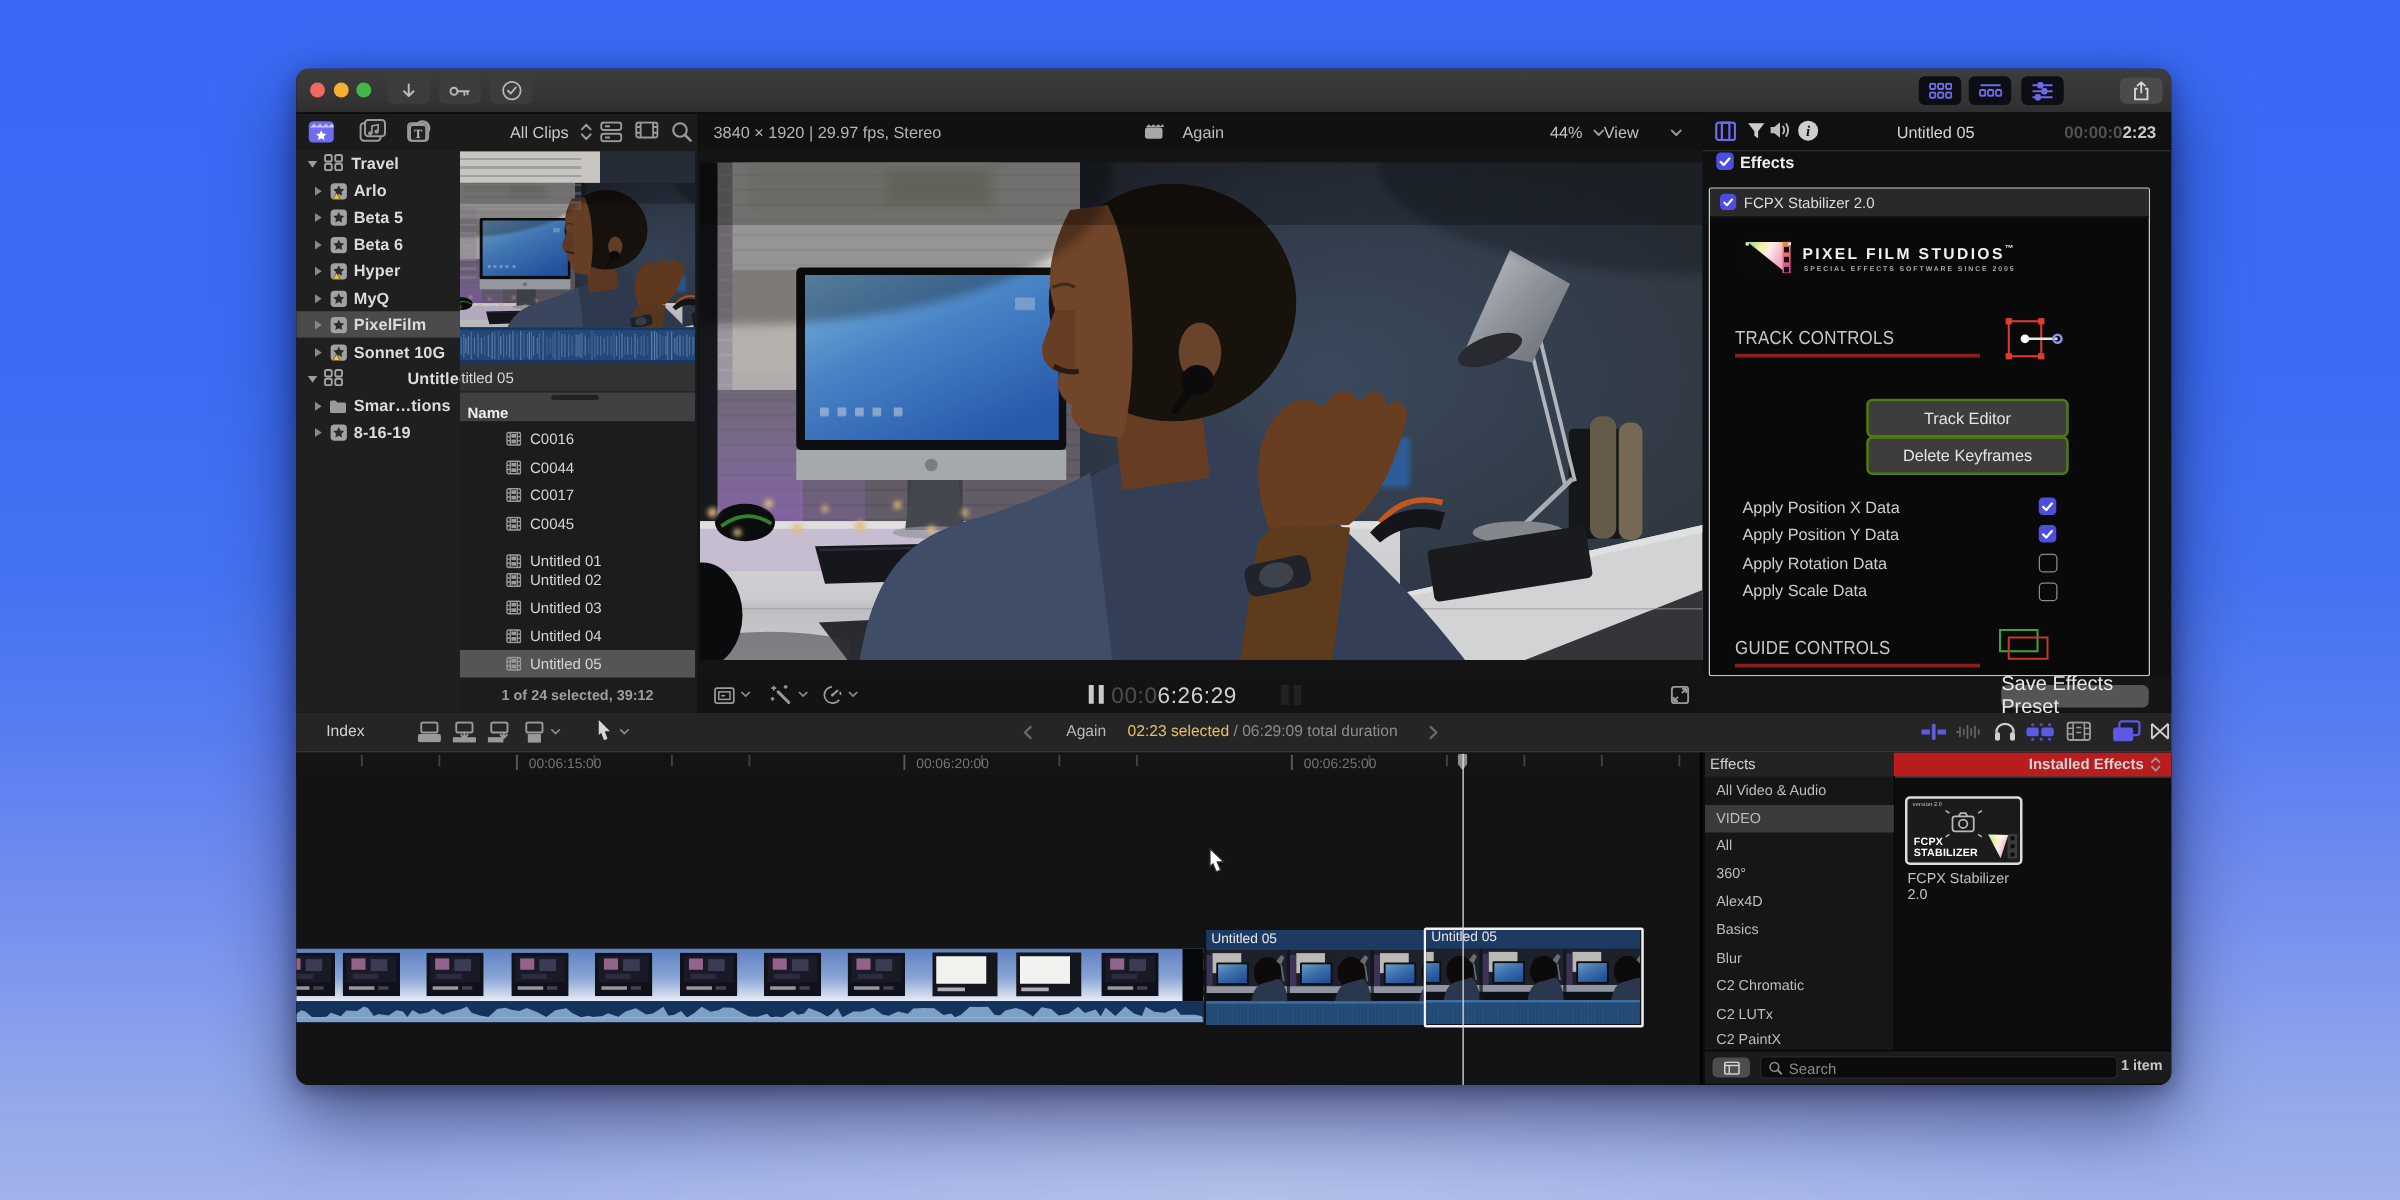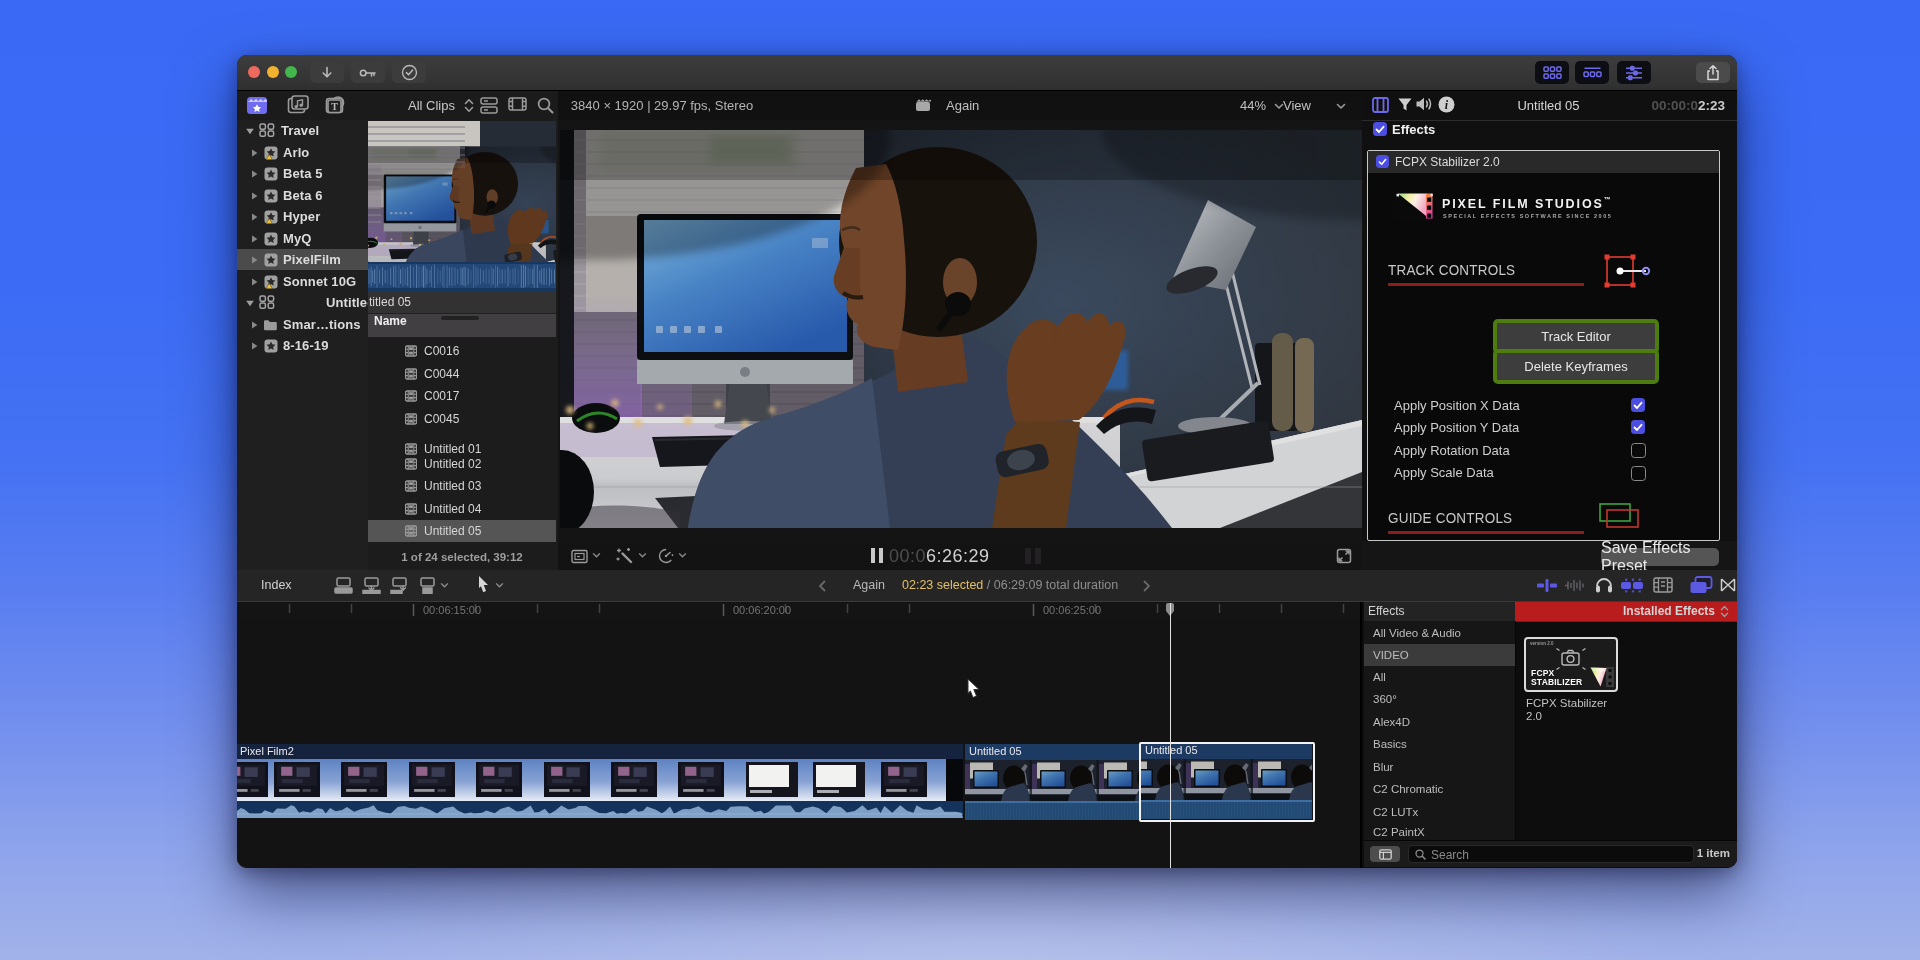--- a/index.html
+++ b/index.html
@@ -30,21 +30,21 @@
   .brow{position:absolute;left:0;width:188px;height:22px;display:flex;align-items:center;}
   .brow .txt{font-size:12px;color:#d6d6d6;}
   .clipicon{display:inline-block;width:12px;height:12px;margin-right:7px;}
   
   #viewer{position:absolute;left:321px;top:65px;width:804px;height:450px;background:#151415;}
   
   #inspector{position:absolute;left:1125px;top:36px;width:375px;height:479px;background:#111011;}
   .ck{width:14px;height:14px;border-radius:3.5px;background:#4b4ee0;display:flex;align-items:center;justify-content:center;}
   .ck svg{display:block}
   .ckoff{width:13px;height:13px;border-radius:3.5px;background:transparent;border:1.5px solid #8a8a8a;}
-  .ibtn{position:absolute;left:125px;width:158px;height:27px;background:#3e3d3e;border:4px solid #4d7c0f;border-radius:5px;
+  .ibtn{position:absolute;left:125px;width:158px;height:27px;background:#3e3d3e;border:2px solid #4d7c0f;border-radius:5px;
     color:#e6e6e6;font-size:13px;display:flex;align-items:center;justify-content:center;}
   .irow{position:absolute;left:26px;font-size:13px;color:#cfcfcf;}
   
   #tltoolbar{position:absolute;left:0;top:515px;width:1500px;height:31px;background:#262526;border-bottom:1px solid #38384d;}
   
   #timeline{position:absolute;left:0;top:547px;width:1123px;height:266px;background:#141314;}
   
   #fxb{position:absolute;left:1123px;top:547px;width:377px;height:266px;background:#0e0d0e;border-left:2px solid #000;}
   .fxrow{position:absolute;left:2px;width:151px;height:22px;display:flex;align-items:center;padding-left:9px;box-sizing:border-box;
     font-size:11.5px;color:#bdbdbd;}
@@ -581,21 +581,21 @@
           <path d="M181.5 5.6 V23.4" stroke="#7fa3cc" stroke-opacity="0.52" stroke-width="1"></path>
           <path d="M183.6 7.3 V21.7" stroke="#7fa3cc" stroke-opacity="0.44" stroke-width="1"></path>
           <path d="M186.5 7.5 V21.5" stroke="#7fa3cc" stroke-opacity="0.53" stroke-width="1"></path>
         </svg>
         <div class="abs" style="left:0;top:0px;width:188px;height:2px;background:#17375f;"></div>
         <div class="abs" style="left:0;top:26px;width:188px;height:3px;background:#17375f;"></div>
     </div>
     <div class="abs" style="left:0;top:171px;width:188px;height:22px;background:#333233;display:flex;align-items:center;">
       <span style="font-size:12px;color:#d8d8d8;margin-left:1px;">titled 05</span>
     </div>
-    <div class="abs" style="left:0;top:193px;width:188px;height:23px;background:#413f41;display:flex;align-items:flex-start;border-top:1px solid #202020;">
+    <div class="abs" style="left:0;top:193px;width:188px;height:23px;background:#413f41;display:flex;align-items:flex-end;border-top:1px solid #202020;">
       <span style="font-size:12px;color:#efefef;font-weight:700;margin-left:6px;">Name</span>
       <div class="abs" style="left:73px;top:2px;width:38px;height:4px;border-radius:2px;background:#222;"></div>
     </div>
     <div class="brow" style="top:220px;">
         <span style="margin-left:37px;display:flex;align-items:center;">
           <svg class="clipicon" width="12" height="12">
             <use href="#ic-film"></use>
           </svg>
           <span class="txt">C0016</span>
         </span>
@@ -906,23 +906,20 @@
           <path d="M176.5 2 v12 M486.5 2 v12 M796.5 2 v12"></path>
         </g>
       <g fill="#757475" font-size="11" font-family="Liberation Sans,sans-serif">
         <text x="186" y="12">00:06:15:00</text>
           <text x="496" y="12">00:06:20:00</text>
           <text x="806" y="12">00:06:25:00</text>
       </g>
     </svg>
 
     <div class="abs" style="left:0px;top:142px;width:726px;height:74px;">
-      <div class="abs" style="left:0;top:0;width:726px;height:15px;background:#16233e;border-bottom:1px solid #0d1526;">
-        <span style="position:absolute;left:3px;top:1px;font-size:11px;color:#e8e8ec;">Pixel Film2</span>
-      </div>
       <div class="abs" style="left:0;top:15px;width:726px;height:42px;background:linear-gradient(180deg,#5d82c3 0%,#89a4d4 55%,#e7ecf6 100%);overflow:hidden;" id="pfstrip">
           <svg class="abs" style="left:-15px;top:3px;" width="46" height="35" viewBox="0 0 45 33" preserveAspectRatio="none">
             <use href="#pfthumb"></use>
           </svg>
           <svg class="abs" style="left:37px;top:3px;" width="46" height="35" viewBox="0 0 45 33" preserveAspectRatio="none">
             <use href="#pfthumb"></use>
           </svg>
           <svg class="abs" style="left:104px;top:3px;" width="46" height="35" viewBox="0 0 45 33" preserveAspectRatio="none">
             <use href="#pfthumb"></use>
           </svg>

